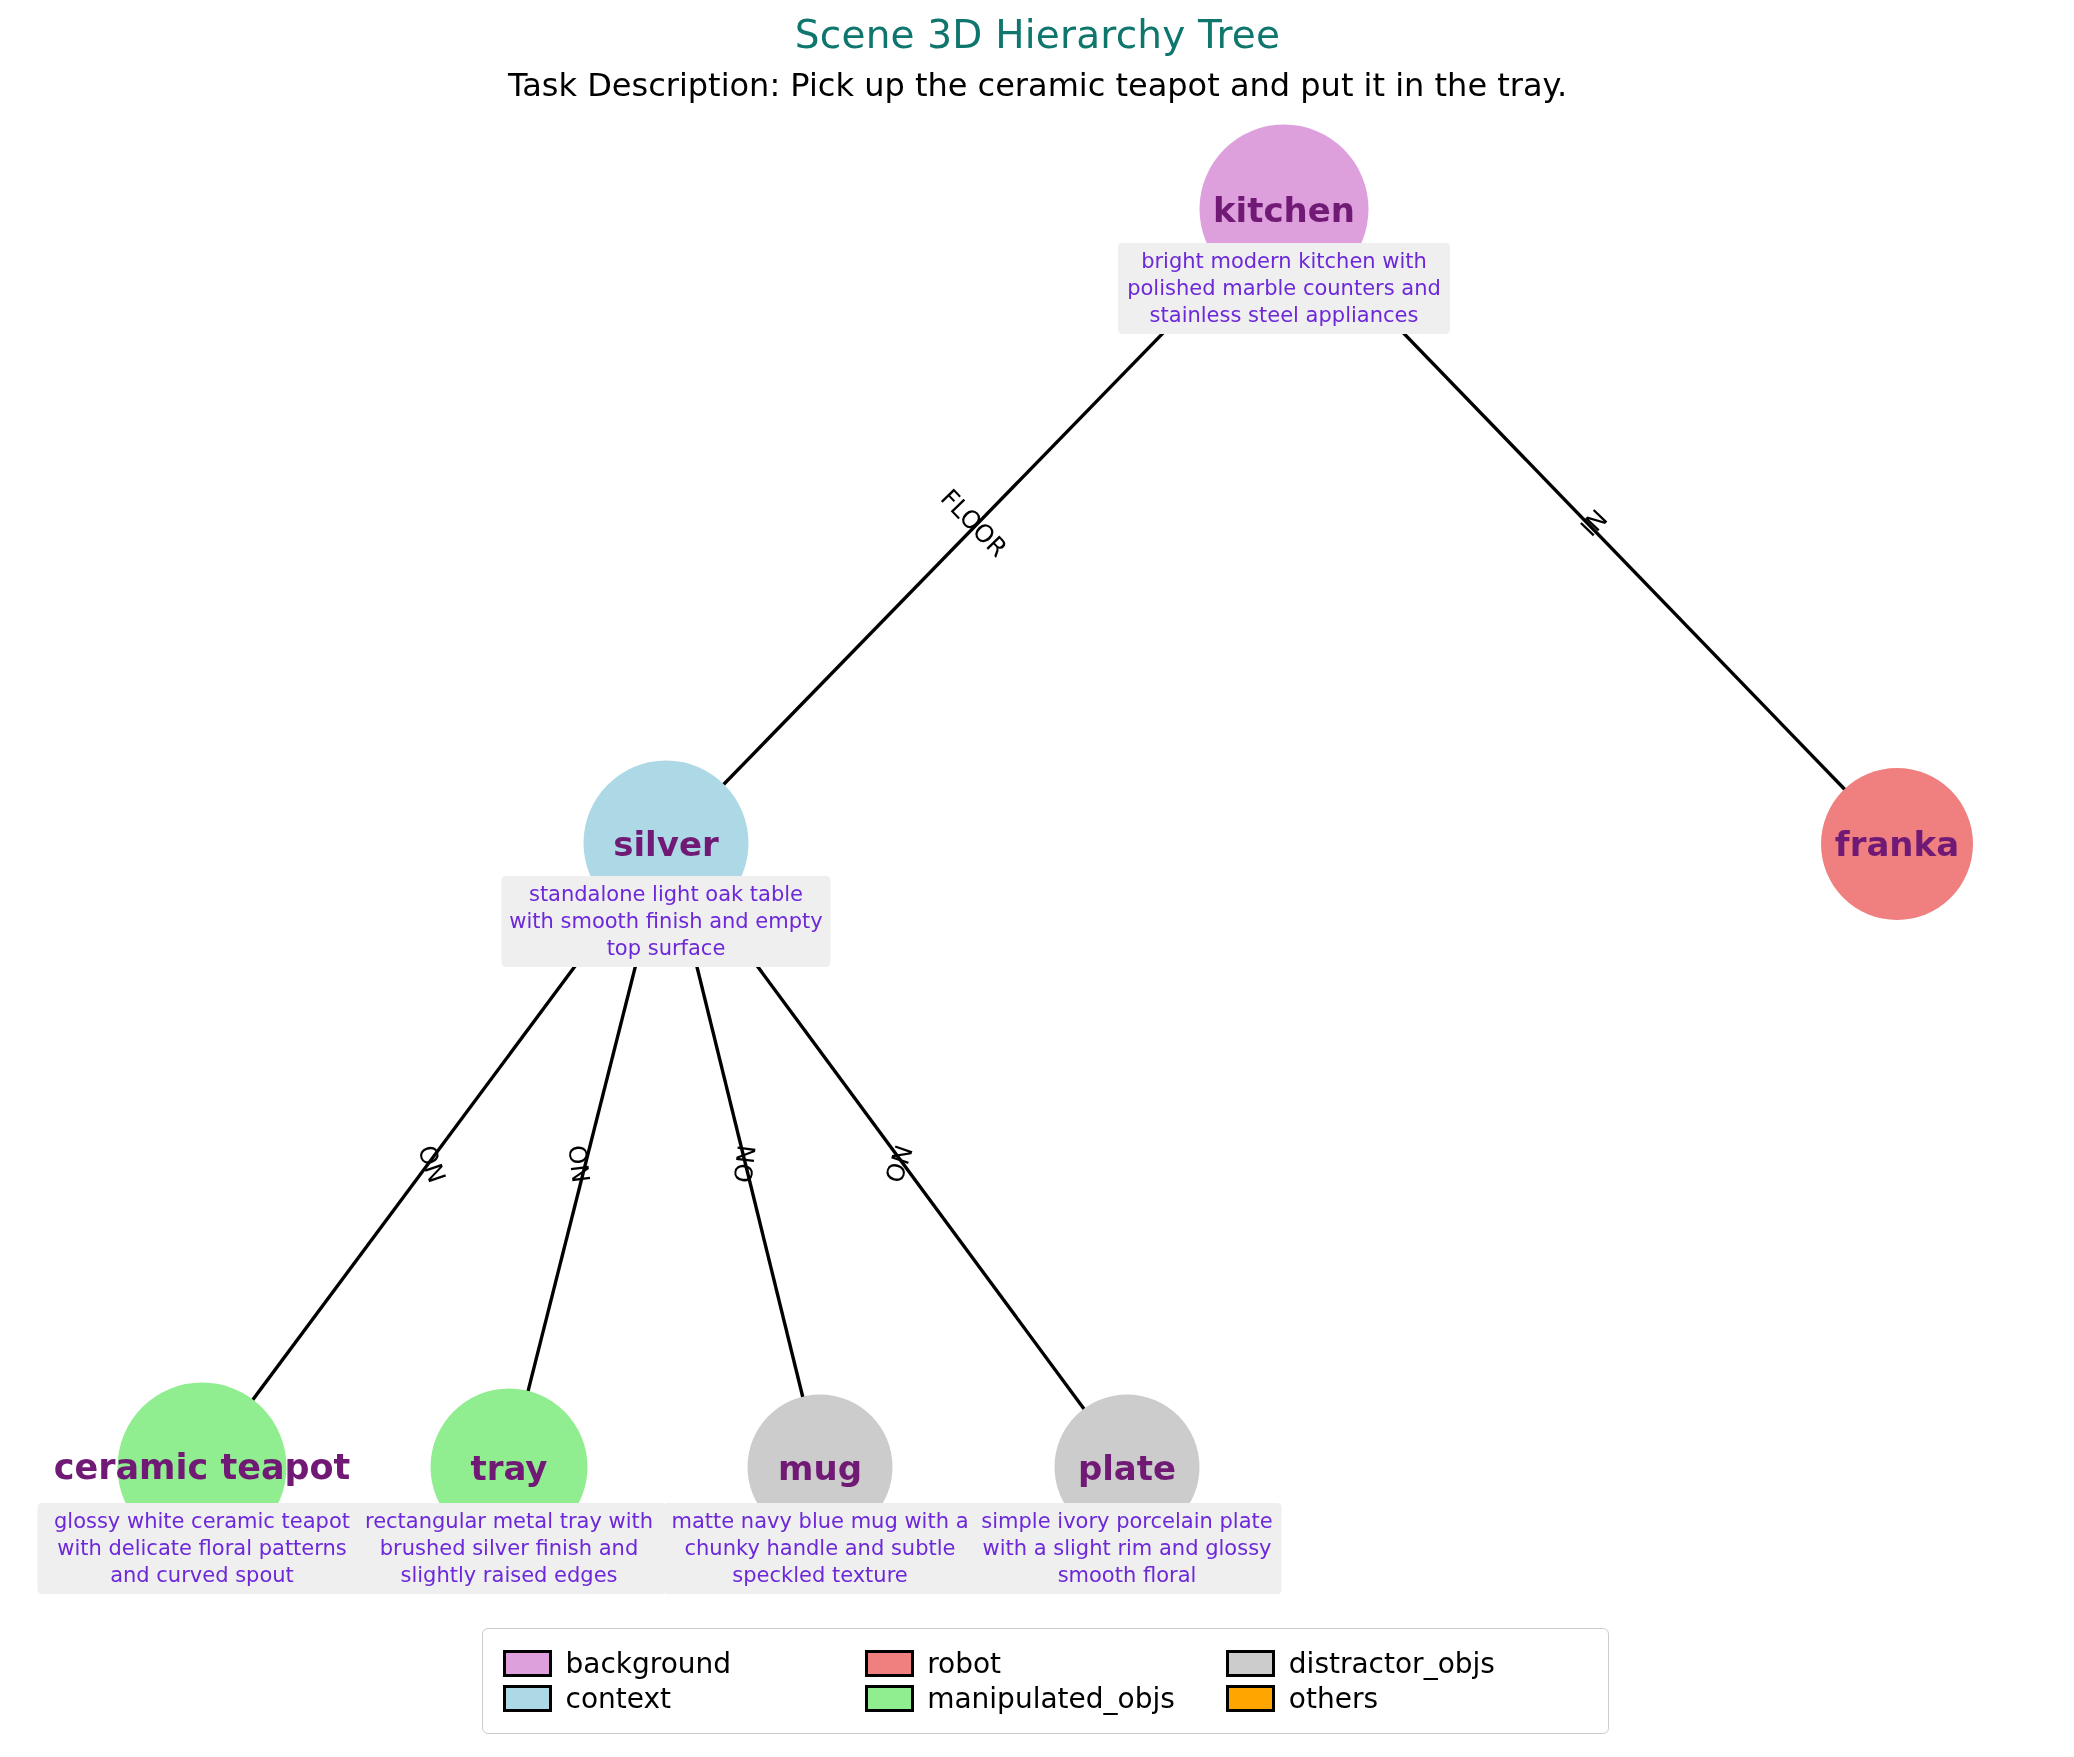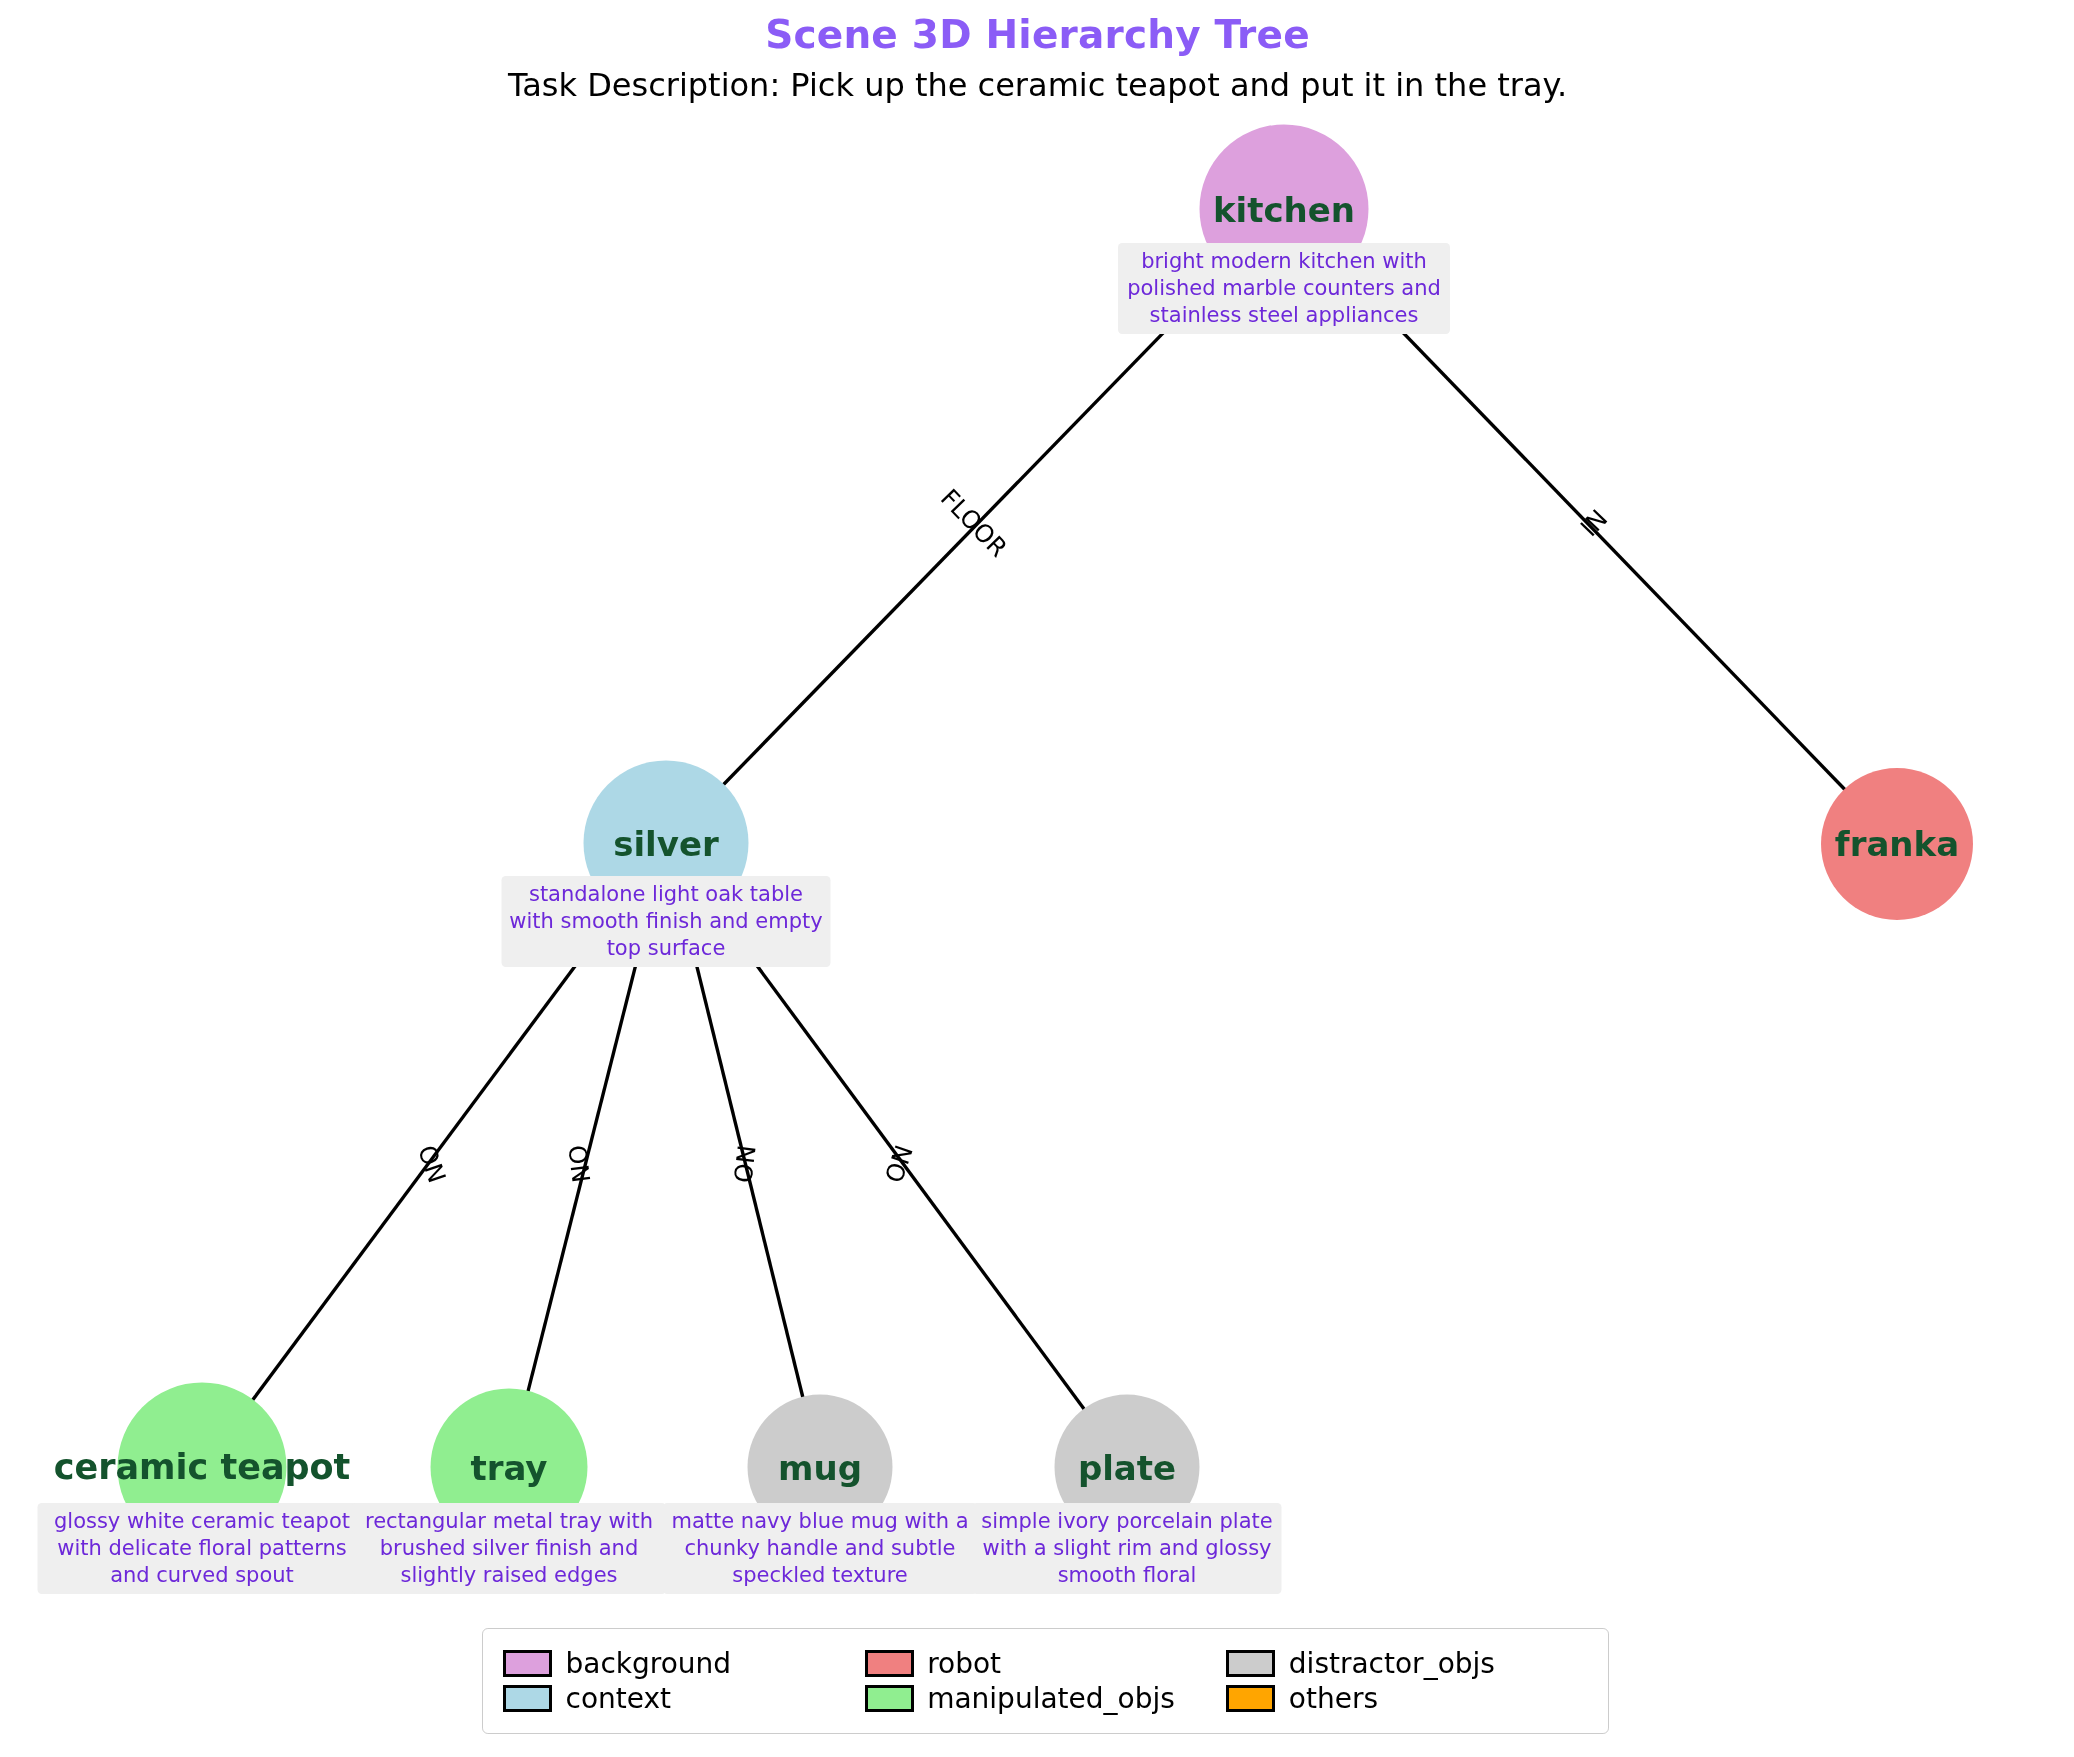--- a/index.html
+++ b/index.html
@@ -18,23 +18,23 @@
   
   #title-block {
     position: absolute;
     top: 11.8px;
     left: 0;
     width: 2075px;
     text-align: center;
   }
   #page-title {
     font-size: 39px;
-    color: #8b5cf6;
+    color: #0f766e;
     line-height: 1.18;
-    font-weight: 700;
+    font-weight: 400;
     letter-spacing: 0.2px;
   }
   #task-description {
     font-size: 32px;
     color: #000000;
     line-height: 1.2;
     margin-top: 8.4px;
     font-weight: 400;
   }
 
@@ -62,21 +62,21 @@
     align-items: center;
     justify-content: center;
     transform: translate(-50%, -50%);
   }
   .node-label {
     position: absolute;
     left: 50%;
     top: 50%;
     transform: translate(-50%, -50%);
     font-weight: bold;
-    color: #14532d;
+    color: #701a75;
     white-space: nowrap;
     font-size: 34px;
     line-height: 1;
   }
   .node-label.big { font-size: 35px; }
 
   
   .desc-box {
     position: absolute;
     background: #efefef;

